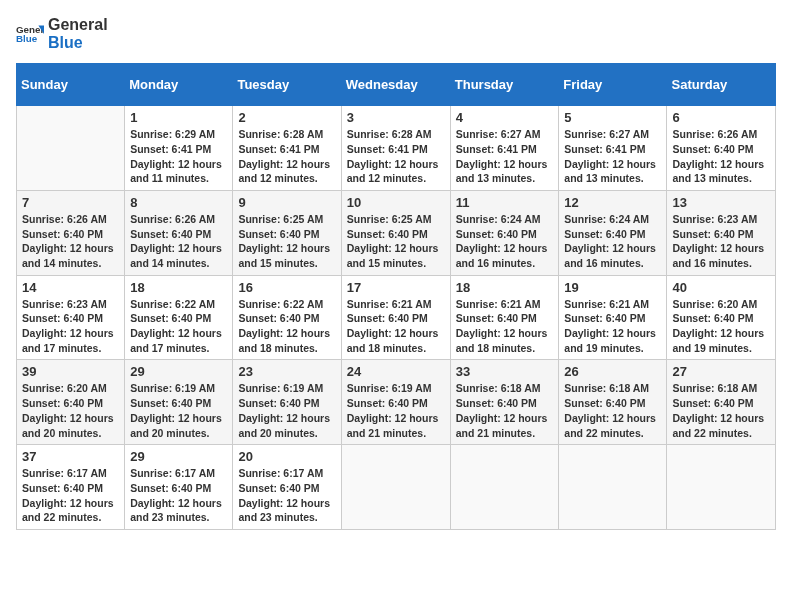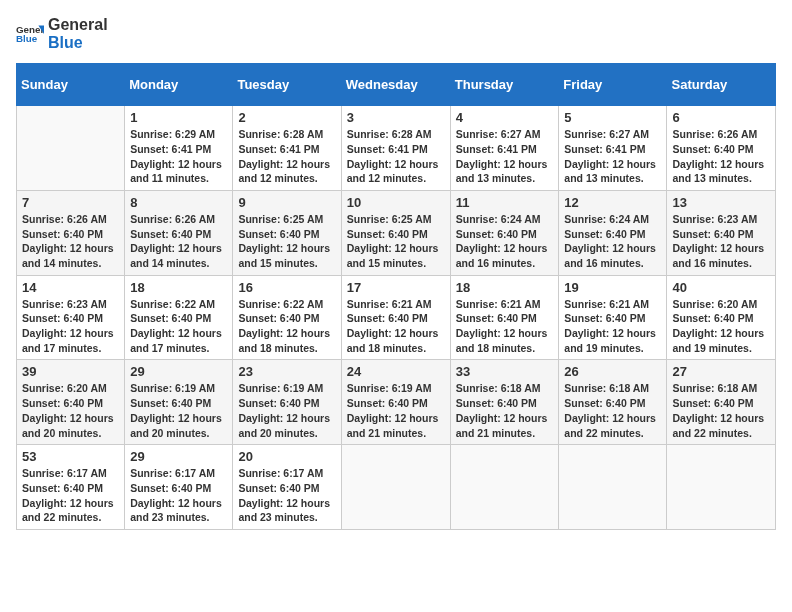--- a/index.html
+++ b/index.html
@@ -228,21 +228,21 @@
           <span class="day-number">26</span>
           <div class="day-info">Sunrise: 6:18 AM<br>Sunset: 6:40 PM<br>Daylight: 12 hours and 22 minutes.</div>
         </td>
         <td>
           <span class="day-number">27</span>
           <div class="day-info">Sunrise: 6:18 AM<br>Sunset: 6:40 PM<br>Daylight: 12 hours and 22 minutes.</div>
         </td>
       </tr>
       <tr>
         <td>
-          <span class="day-number">53</span>
+          <span class="day-number">37</span>
           <div class="day-info">Sunrise: 6:17 AM<br>Sunset: 6:40 PM<br>Daylight: 12 hours and 22 minutes.</div>
         </td>
         <td>
           <span class="day-number">29</span>
           <div class="day-info">Sunrise: 6:17 AM<br>Sunset: 6:40 PM<br>Daylight: 12 hours and 23 minutes.</div>
         </td>
         <td>
           <span class="day-number">20</span>
           <div class="day-info">Sunrise: 6:17 AM<br>Sunset: 6:40 PM<br>Daylight: 12 hours and 23 minutes.</div>
         </td>

